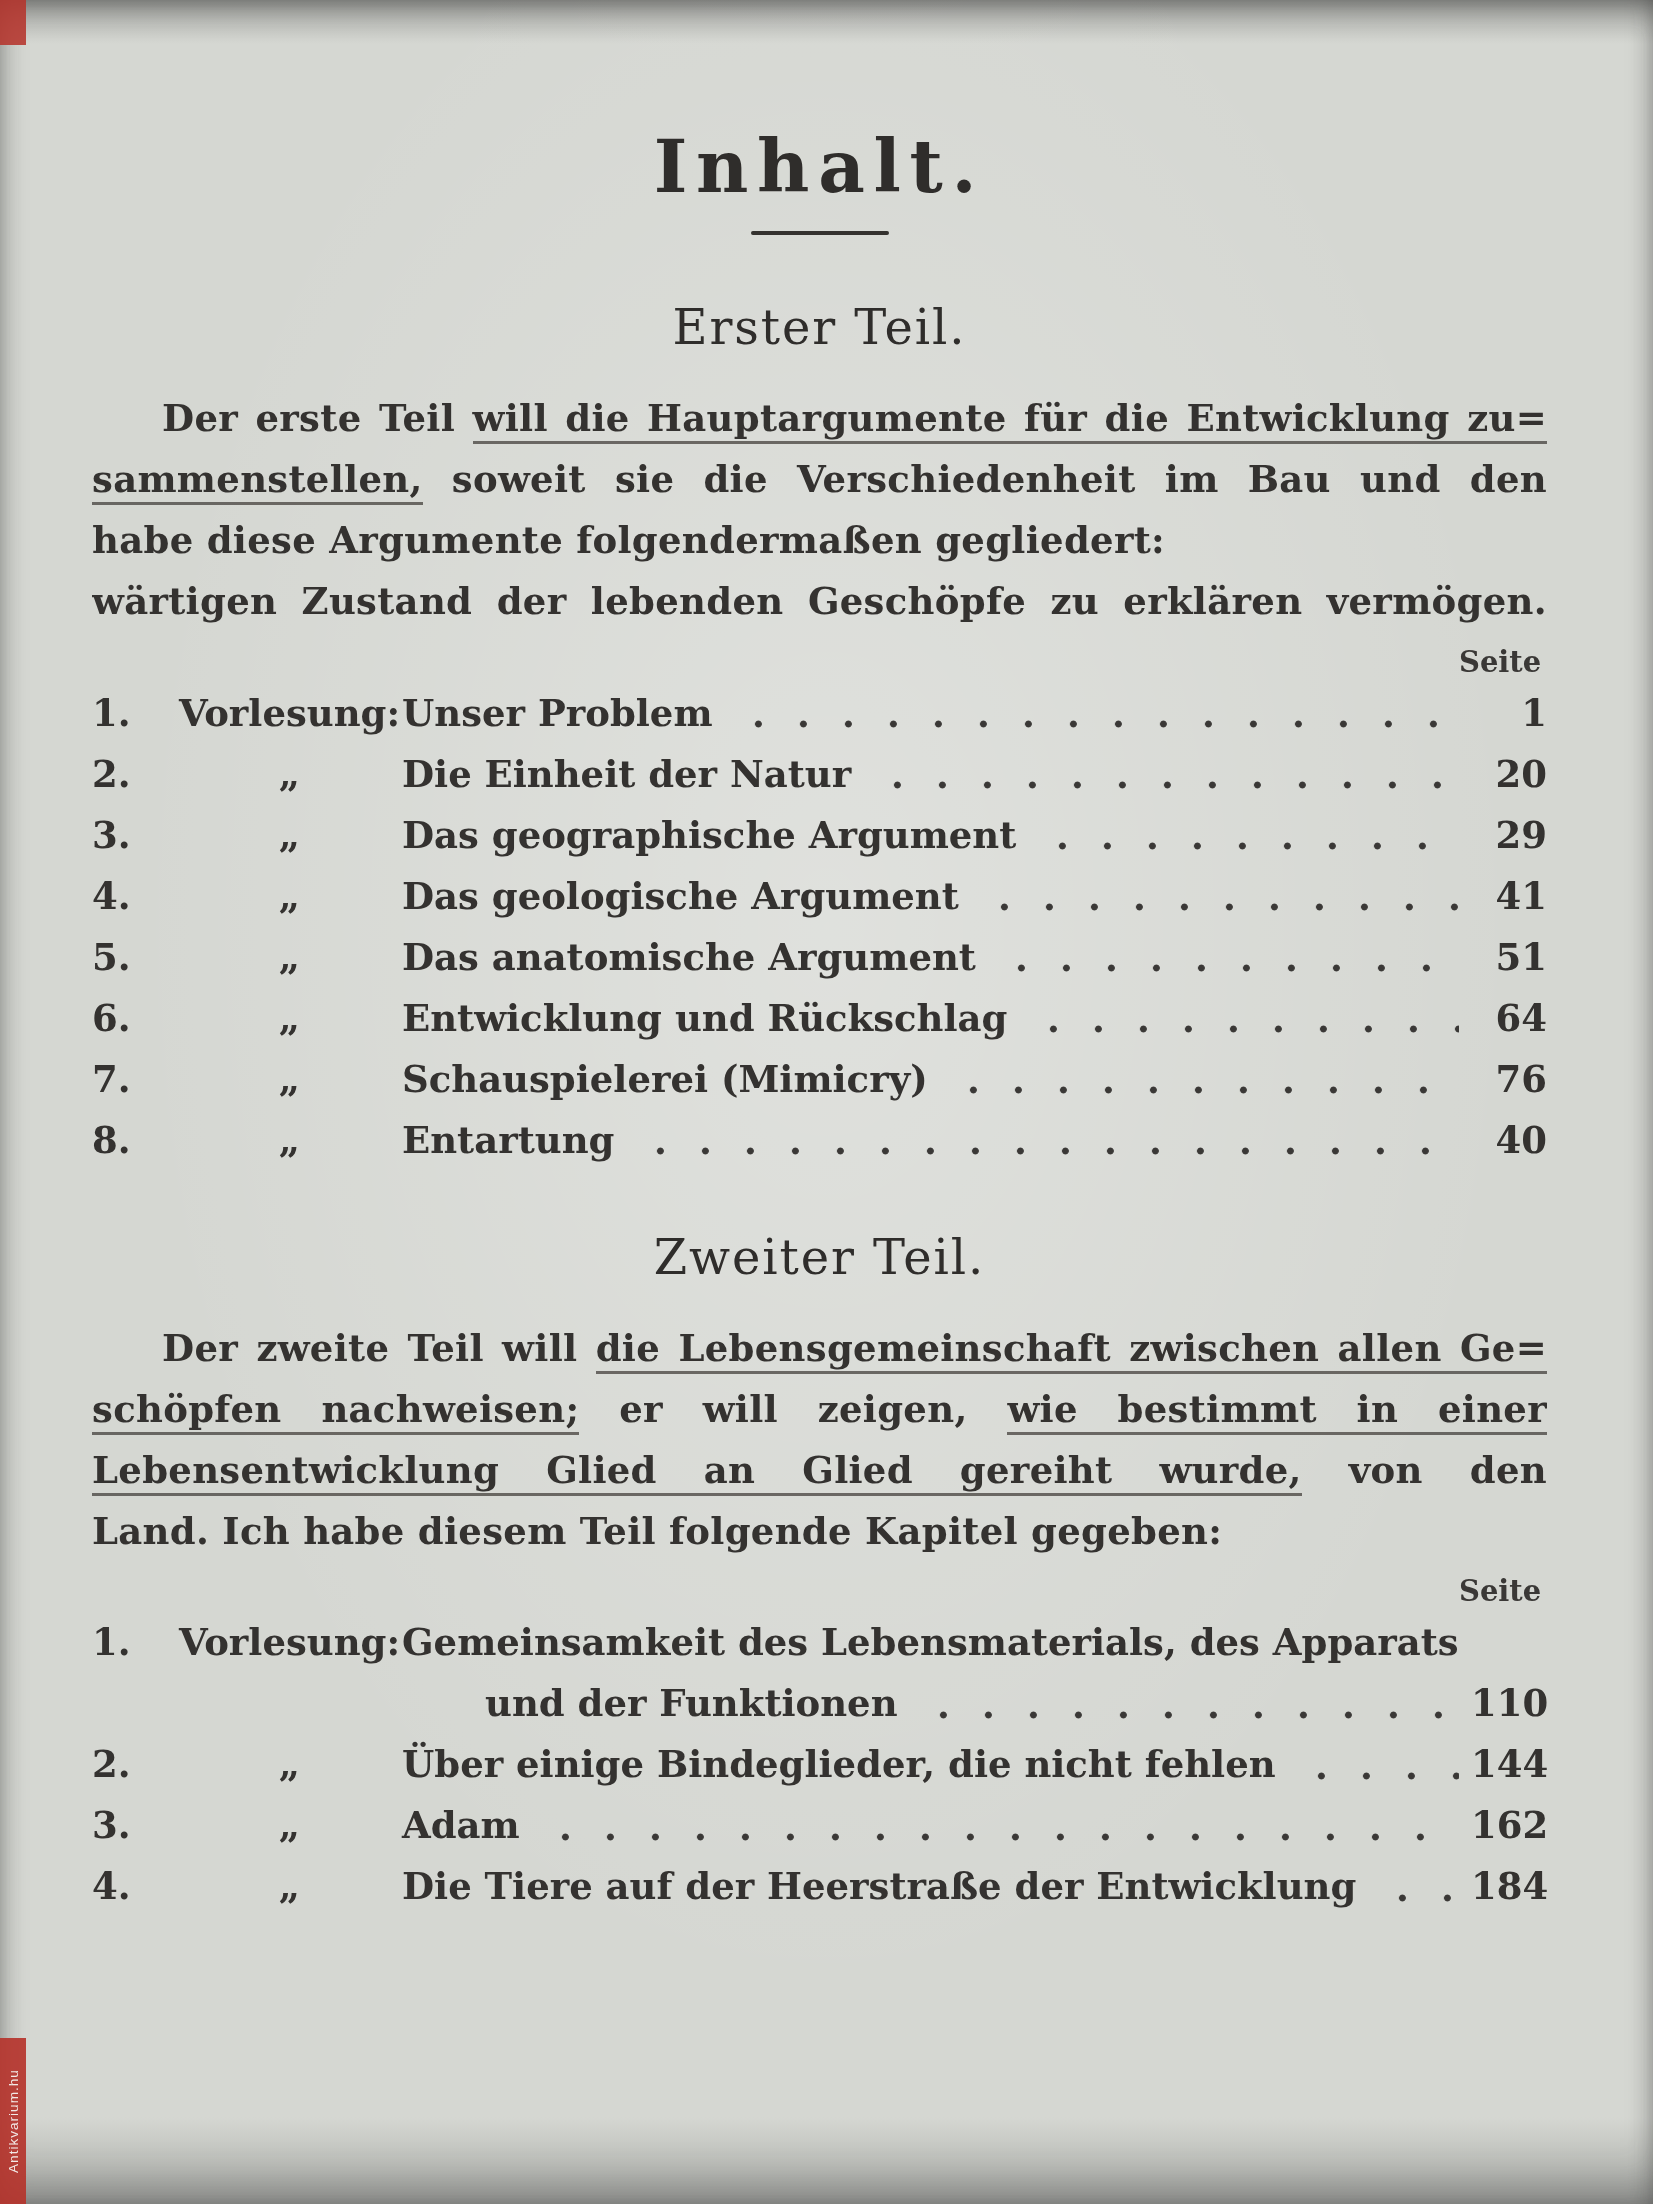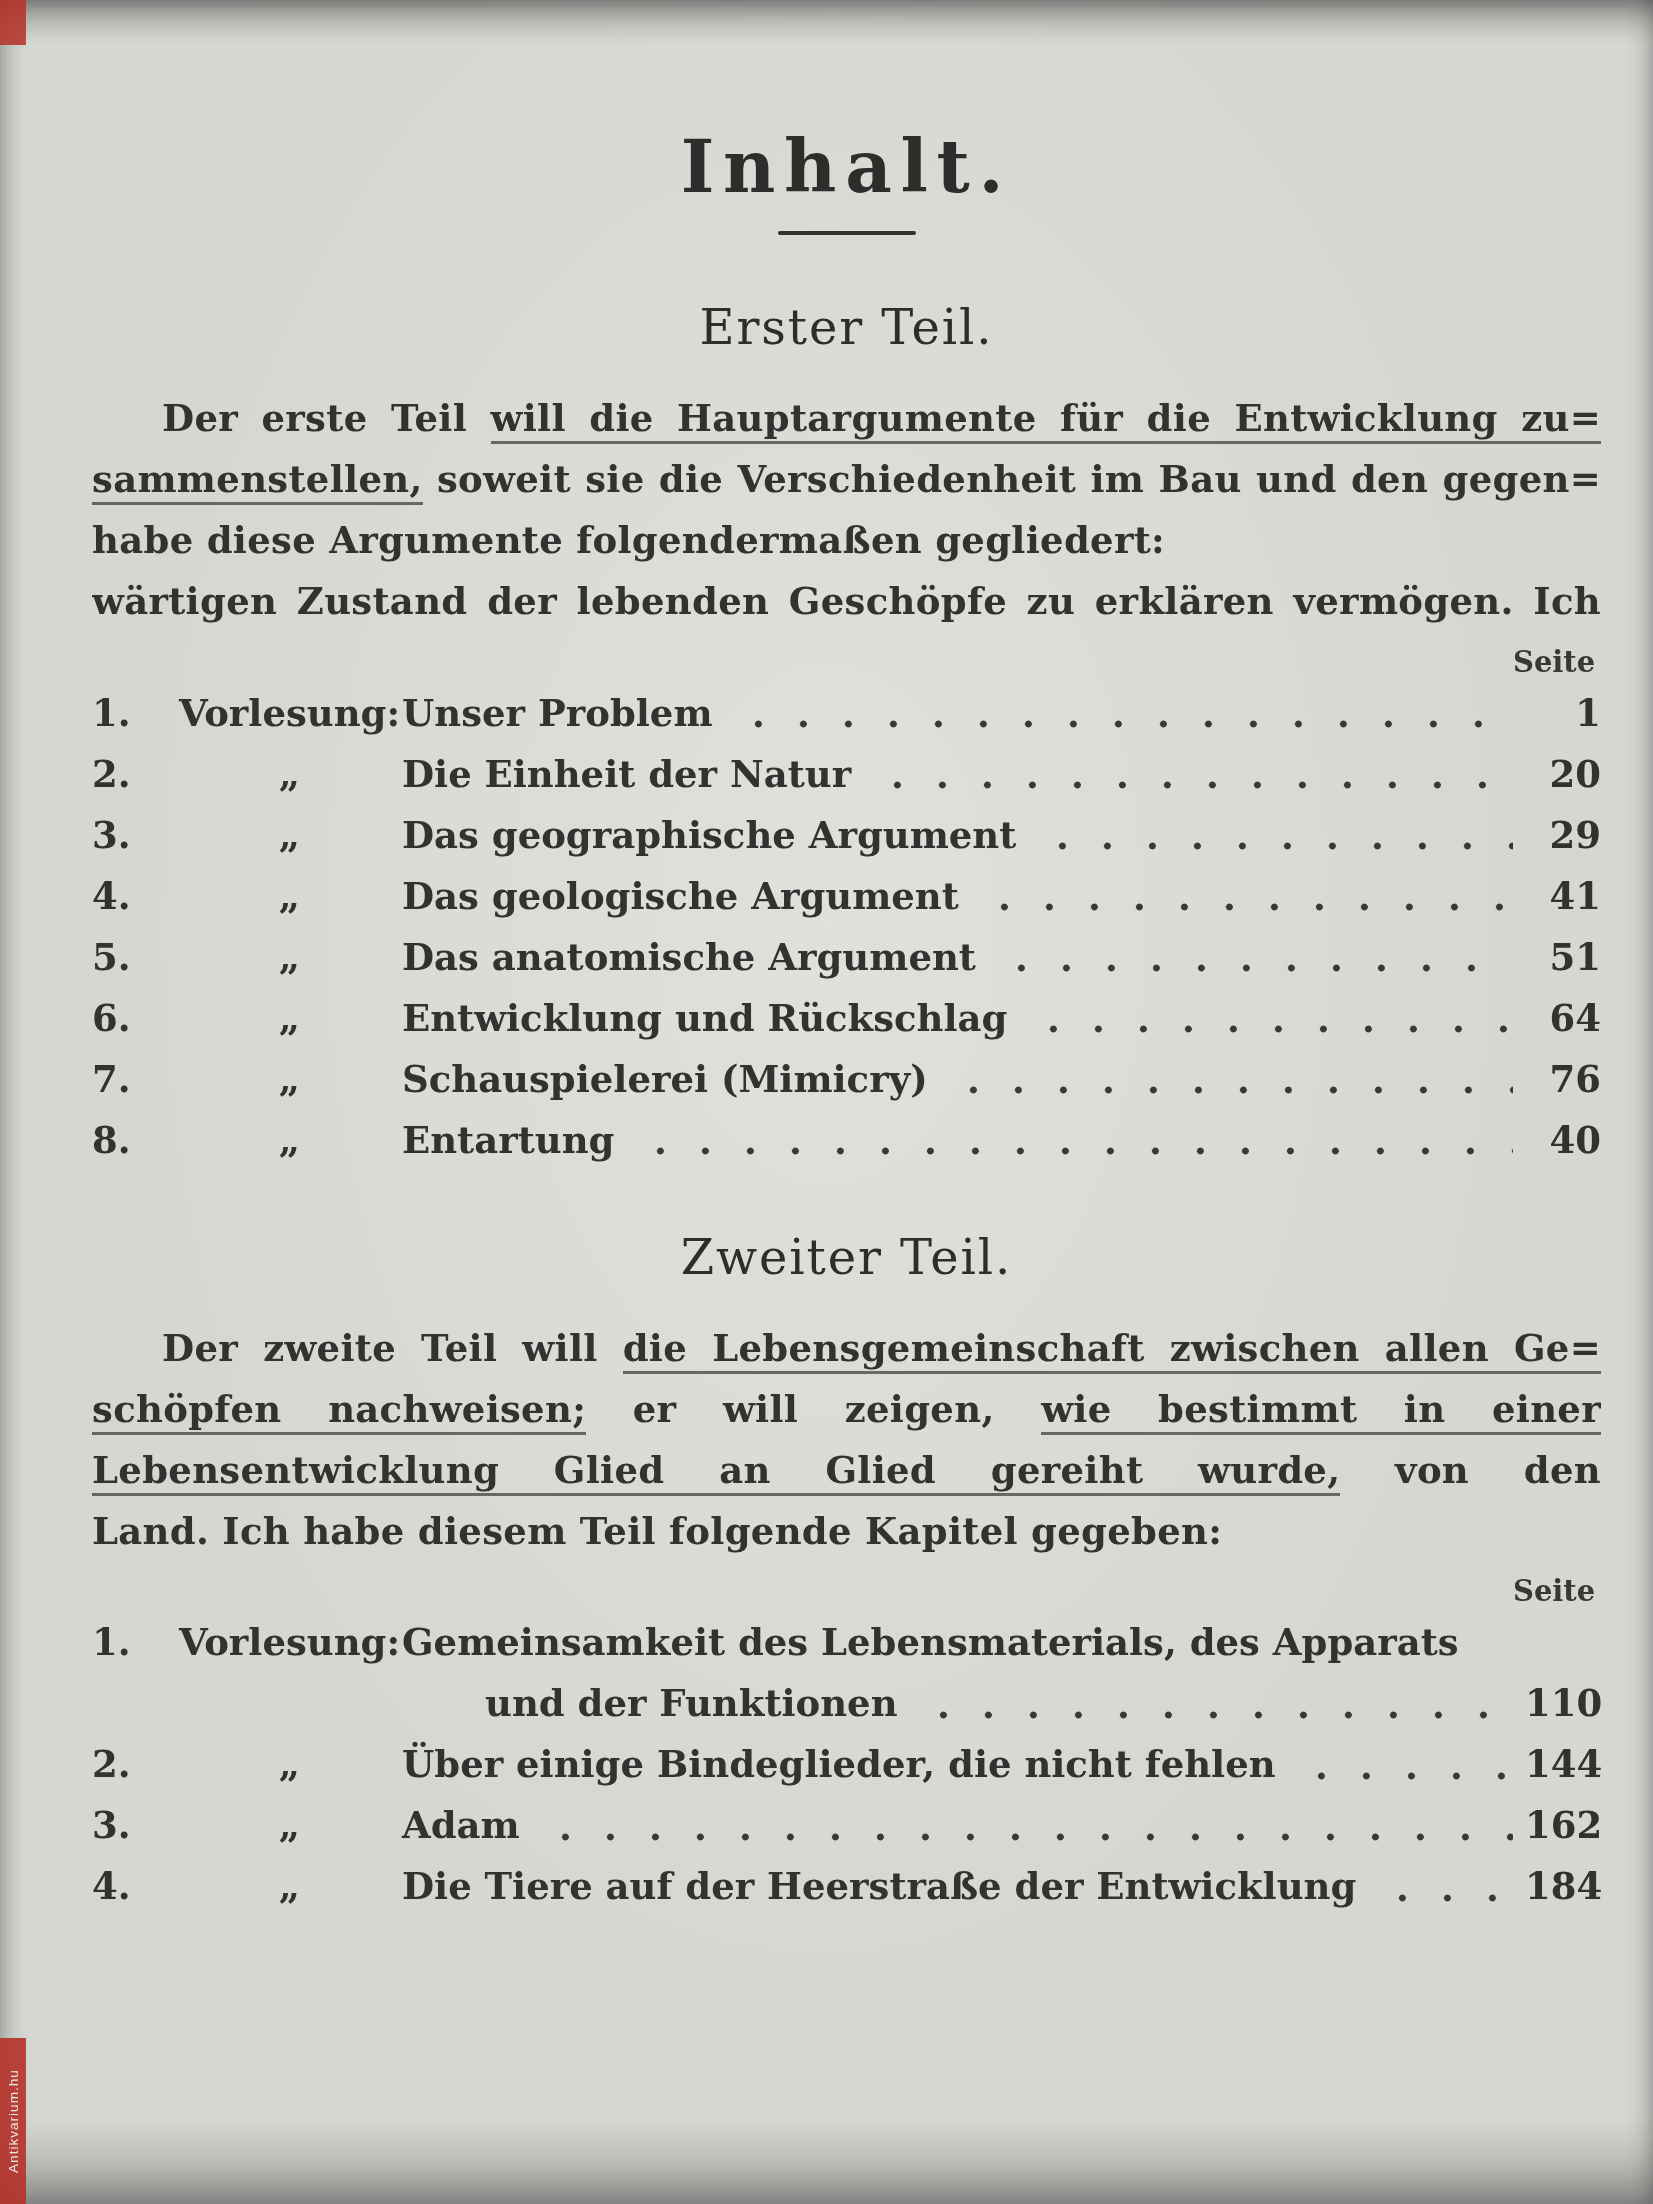--- a/index.html
+++ b/index.html
@@ -16,21 +16,21 @@
       linear-gradient(180deg, rgba(70,70,68,.28) 0%, rgba(70,70,68,0) 2%, rgba(70,70,68,0) 96%, rgba(70,70,68,.30) 100%);
     box-shadow:
       inset 0 17.5px 29px -11.6px rgba(30,30,30,.45),
       inset 0 -33px 43px -17.5px rgba(50,50,50,.38),
       inset -15.5px 0 25px -15.5px rgba(60,60,60,.32),
       inset 15.5px 0 25px -15.5px rgba(60,60,60,.28);
     color:#2f2d2b;
   }
   .content{
     box-sizing:border-box;
-    padding:128px 53px 0 92px;
+    padding:128px 107px 0 92px;
   }
   .title{
     margin:0;text-align:center;
     font-size:72px;font-weight:bold;letter-spacing:8.7px;
     line-height:78px;
   }
   .title-rule{
     width:138px;height:3.9px;background:#34322f;
     margin:25px auto 0 auto;border-radius:1.9px;
   }

